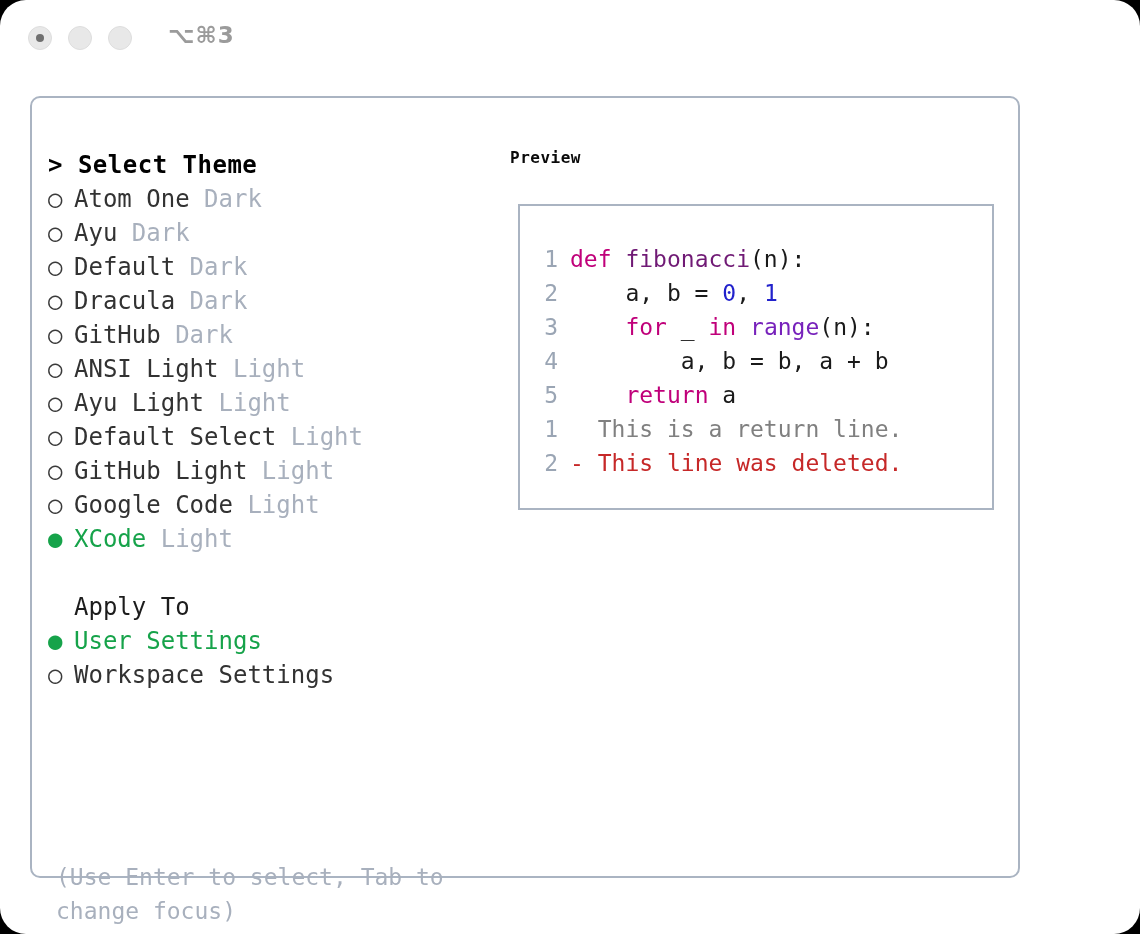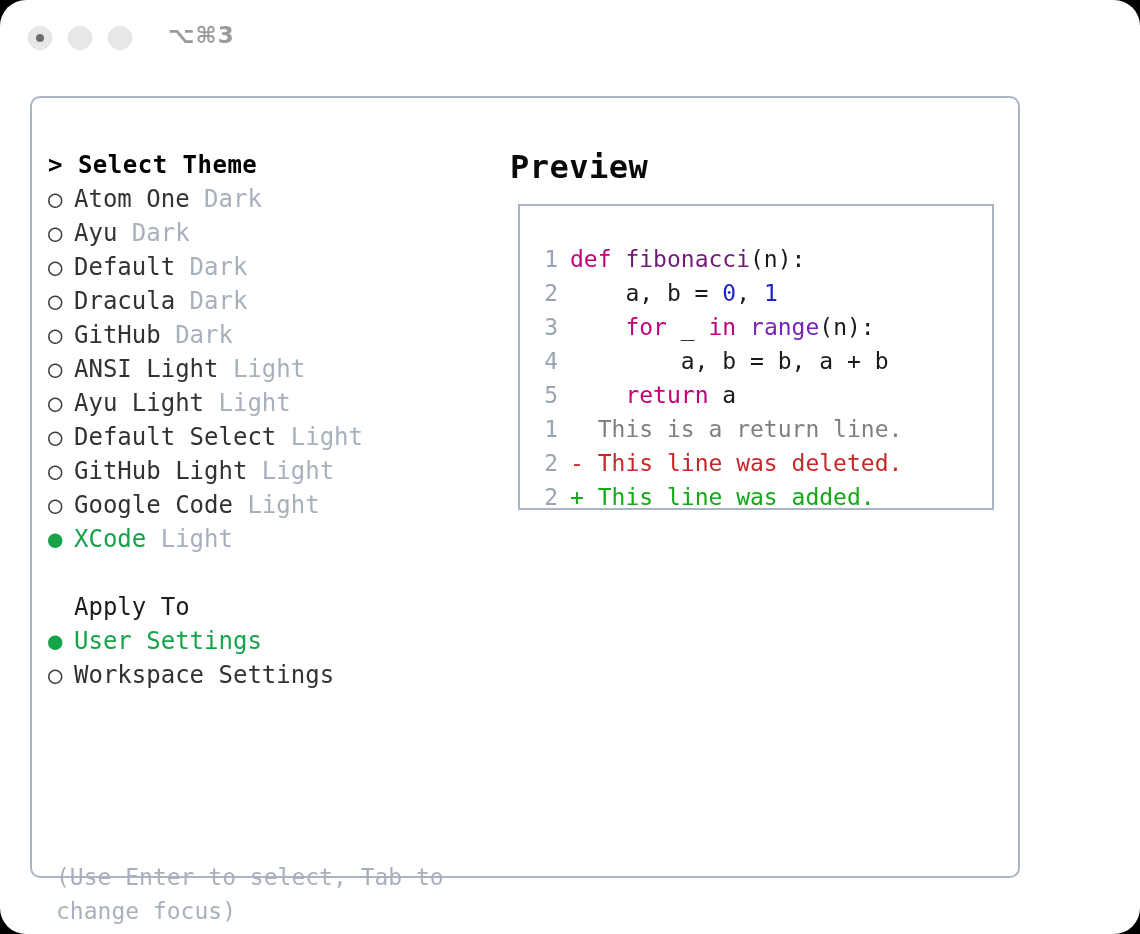--- a/index.html
+++ b/index.html
@@ -126,21 +126,21 @@
     line-height: 34px;
     color: #a8b0bd;
     margin-left: 8px;
   }
 
   
   #preview-title {
     position: absolute;
     left: 478px;
     top: 50px;
-    font-size: 32px;
+    font-size: 16px;
     font-weight: bold;
     color: #0a0a0a;
     letter-spacing: 0.5px;
   }
   #preview-box {
     position: absolute;
     left: 486px;
     top: 106px;
     width: 476px;
     height: 306px;
@@ -221,18 +221,17 @@
       <div id="code-block">
           <div class="code-line"><span class="ln">1</span><span class="kw">def </span><span class="fn">fibonacci</span><span class="plain">(n):</span></div>
           <div class="code-line"><span class="ln">2</span><span class="plain">    a, b = </span><span class="num">0</span><span class="plain">, </span><span class="num">1</span></div>
           <div class="code-line"><span class="ln">3</span><span class="plain">    </span><span class="kw">for</span><span class="plain"> _ </span><span class="kw">in</span><span class="plain"> </span><span class="bi">range</span><span class="plain">(n):</span></div>
           <div class="code-line"><span class="ln">4</span><span class="plain">        a, b = b, a + b</span></div>
           <div class="code-line"><span class="ln">5</span><span class="plain">    </span><span class="kw">return</span><span class="plain"> a</span></div>
         </div>
       <div id="diff-block">
           <div class="code-line"><span class="ln">1</span><span class="ctx"> </span><span class="ctx"> This is a return line.</span></div>
           <div class="code-line"><span class="ln">2</span><span class="del">-</span><span class="del"> This line was deleted.</span></div>
-          <div class="code-line"><span class="ln">2</span><span class="add">+</span><span class="add"> This line was added.</span></div>
         </div>
     </div>
 
   </div>
 </div>
 
 </body></html>

